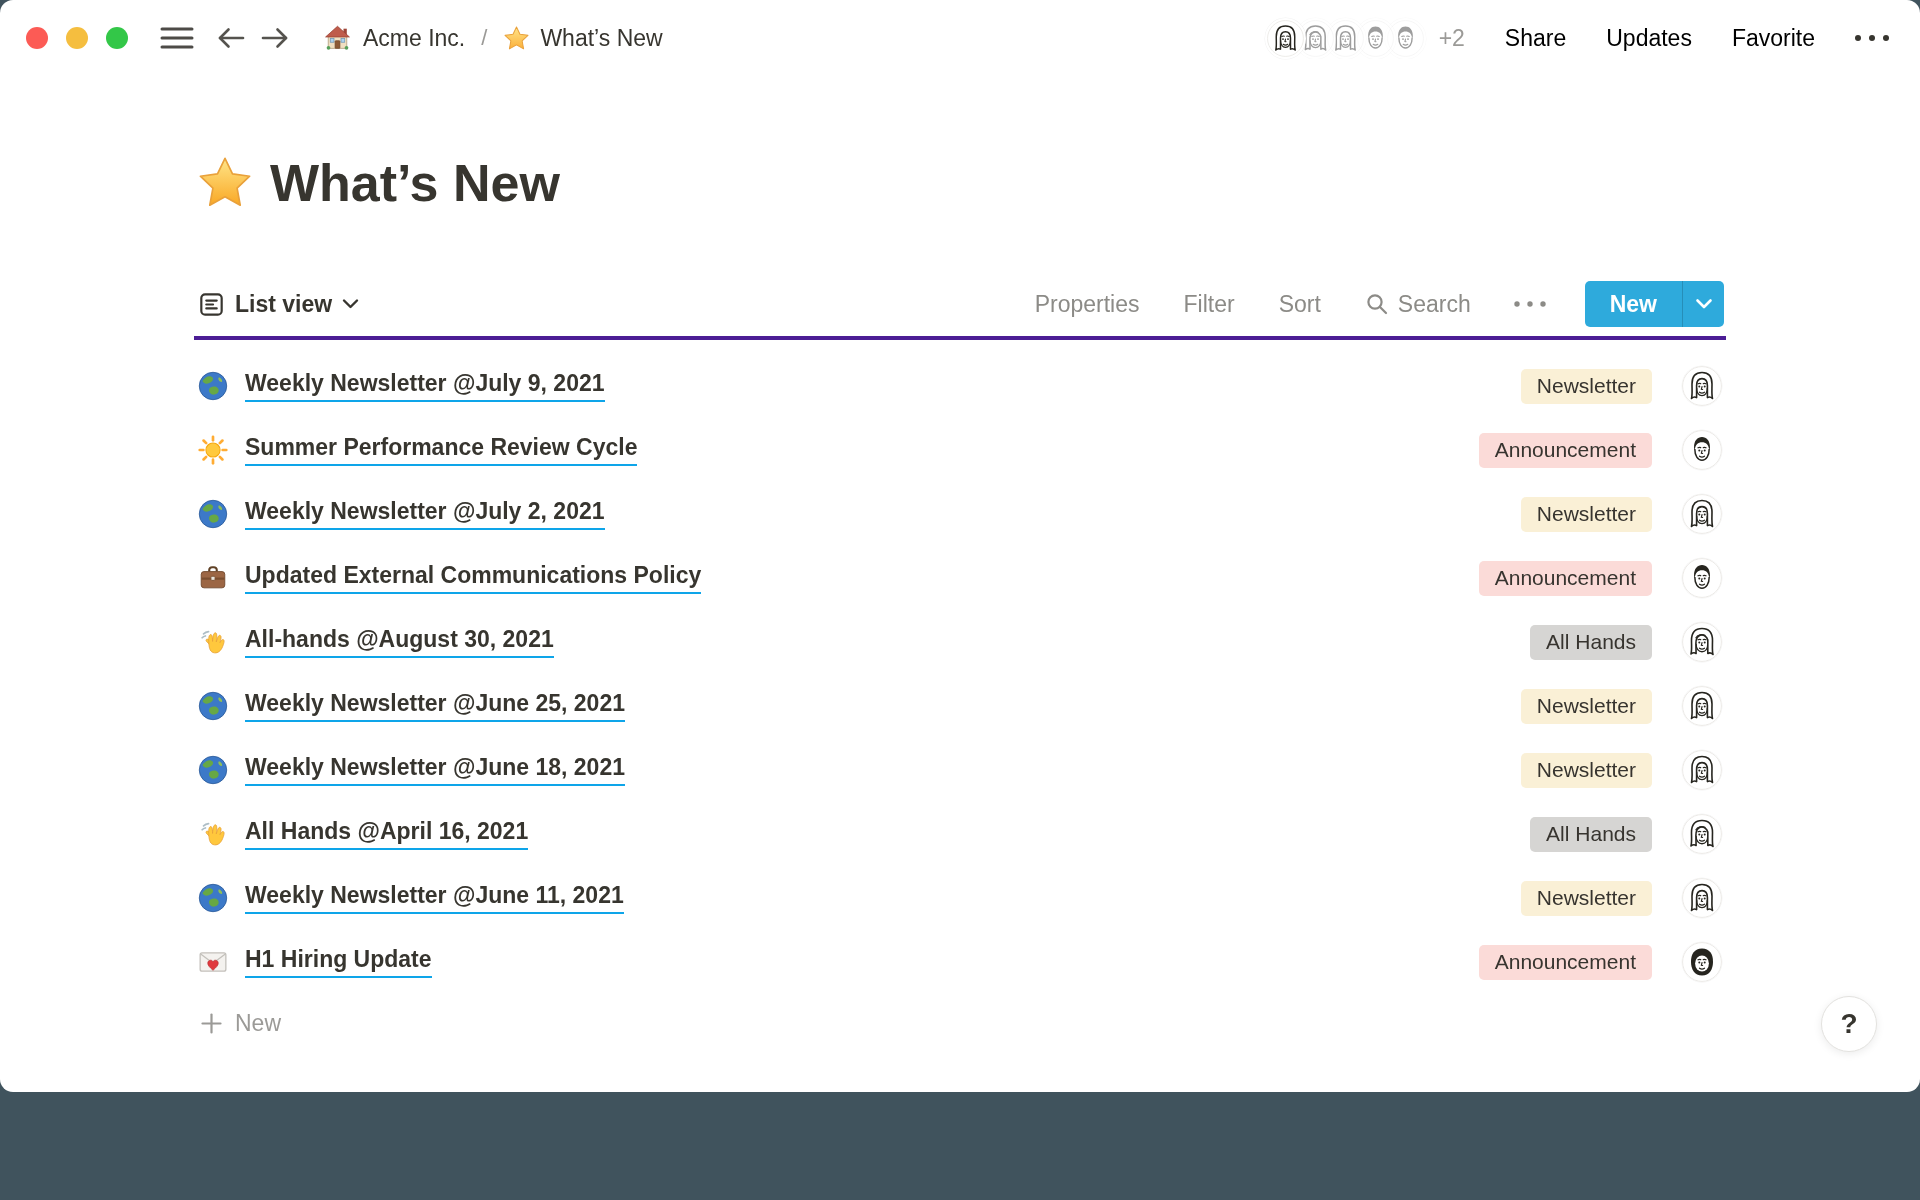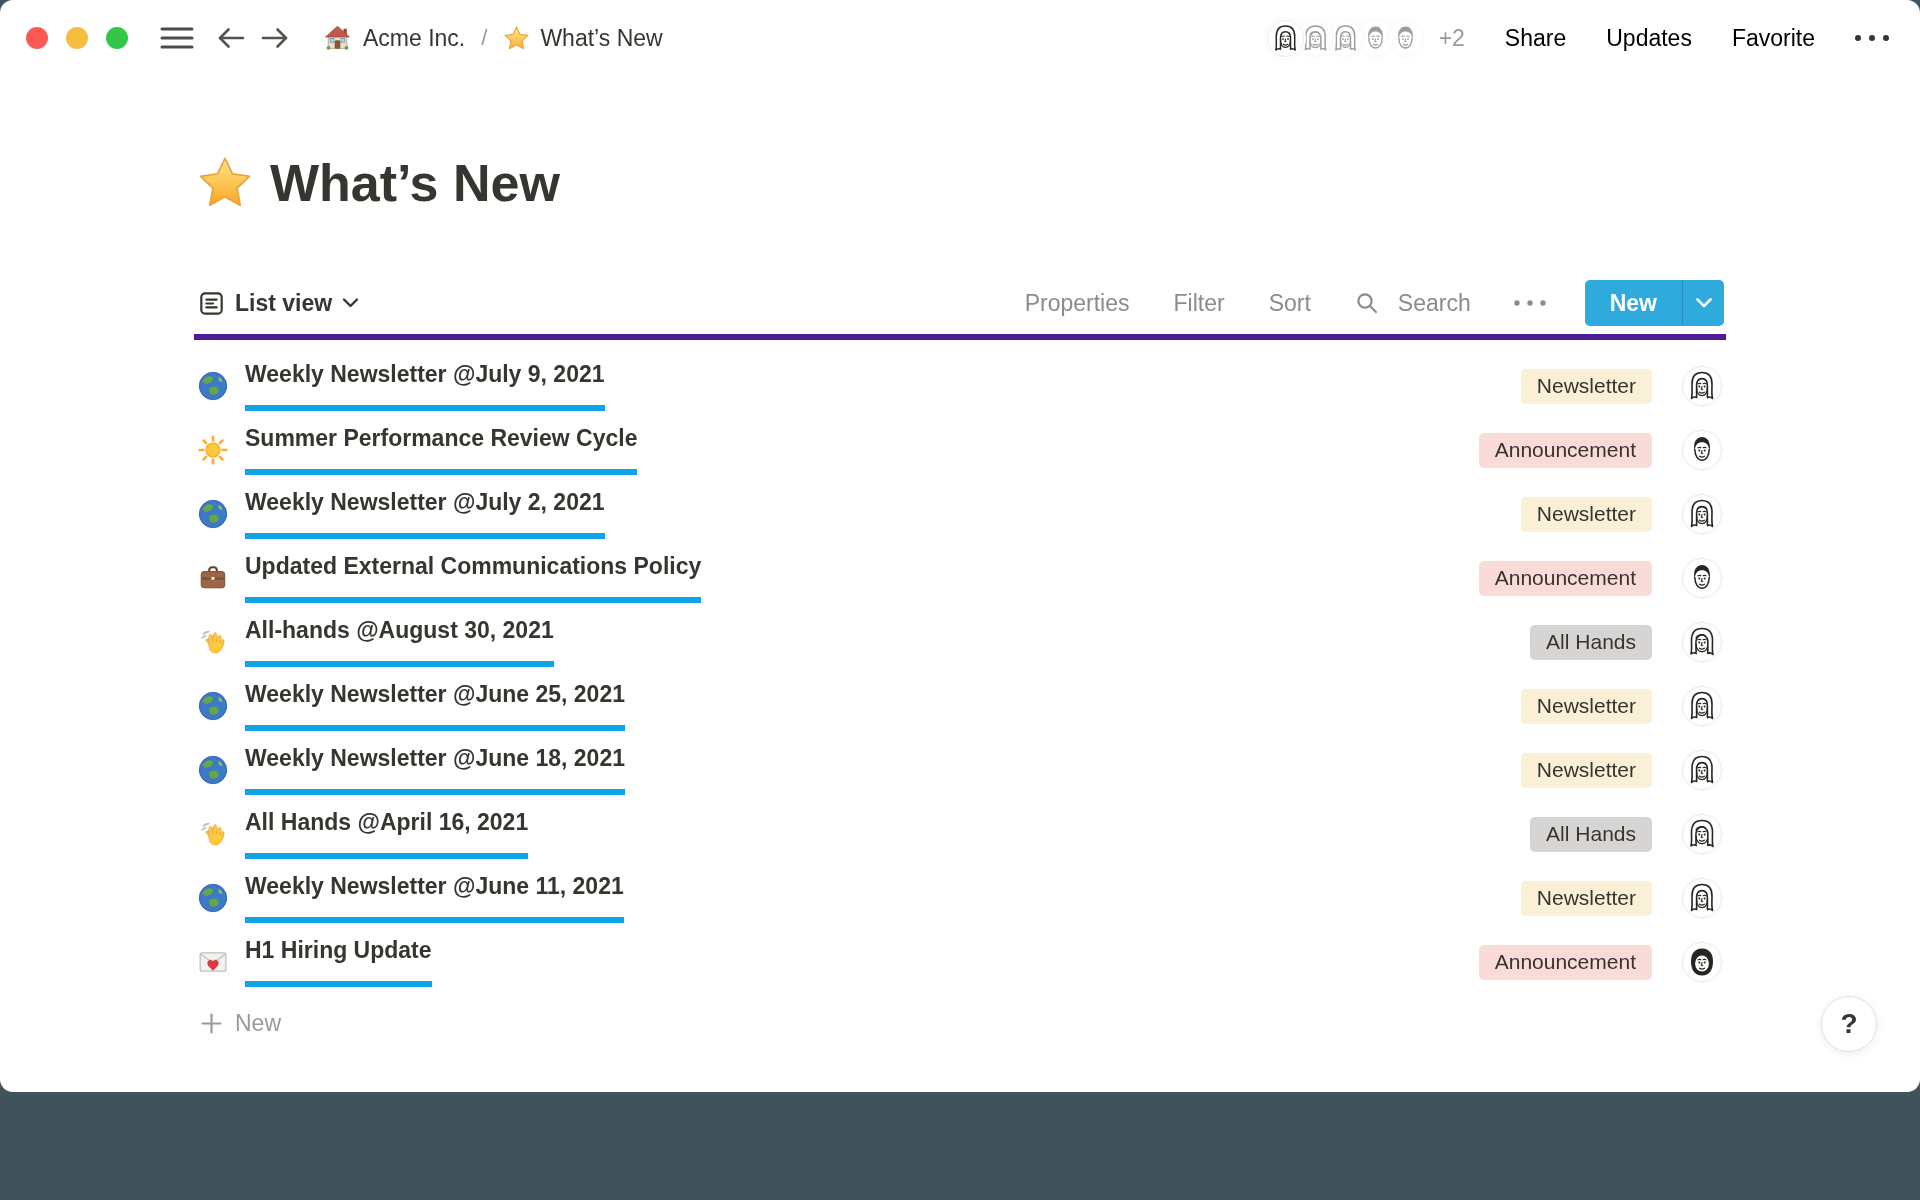--- a/index.html
+++ b/index.html
@@ -57,28 +57,28 @@
     padding-left:2px;
   }
   .page-emoji svg { display:block; }
   .page-title { font-size:52px; font-weight:700; line-height:66px; color:#37352F; }
 
   
   .toolbar {
     margin-top:56px;
     height:68px;
     display:flex; align-items:center;
-    border-bottom:6px solid #4c1d95;
+    border-bottom:4px solid #4c1d95;
     padding:0 2px 0 4px;
   }
   .view-switcher { display:flex; align-items:center; gap:10px; cursor:pointer; }
   .view-label { font-size:23px; font-weight:700; color:#37352F; }
   .toolbar-spacer { flex:1; }
   .tb-action { font-size:23px; color:#8C8B87; margin-left:44px; cursor:pointer; }
-  .tb-search { display:flex; align-items:center; gap:19px; margin-left:44px; cursor:pointer; }
+  .tb-search { display:flex; align-items:center; gap:9px; margin-left:44px; cursor:pointer; }
   .tb-search span { font-size:23px; color:#8C8B87; }
   .tb-more { margin-left:40px; cursor:pointer; display:flex; align-items:center; }
   .new-btn {
     margin-left:36px;
     height:46px; border-radius:5px; overflow:hidden;
     display:flex; align-items:stretch; cursor:pointer;
   }
   .new-btn-main {
     display:flex; align-items:center; padding:0 25px;
     color:#fff; font-size:23px; font-weight:700;
@@ -88,21 +88,21 @@
     border-left:1px solid rgba(0,0,0,.16);
   }
 
   
   .list { padding-top:14px; }
   .row { height:64px; display:flex; align-items:center; cursor:pointer; }
   .row-icon { width:34px; margin-left:4px; display:flex; align-items:center; }
   .row-title {
     margin-left:13px;
     font-size:23px; font-weight:600; color:#37352F;
-    border-bottom:6px solid #0ea5e9; padding-bottom:17px;
+    border-bottom:2px solid #0ea5e9; padding-bottom:3px;
     white-space:nowrap;
   }
   .row-spacer { flex:1; }
   .tag {
     display:inline-flex; align-items:center;
     height:35px; padding:0 16px; border-radius:5px;
     font-size:21px; color:#37342F; white-space:nowrap;
   }
   .row-avatar { width:40px; height:40px; margin-left:30px; margin-right:4px;
     border-radius:50%; box-shadow:0 0 0 .5px rgba(0,0,0,.05); background:#fff; }

